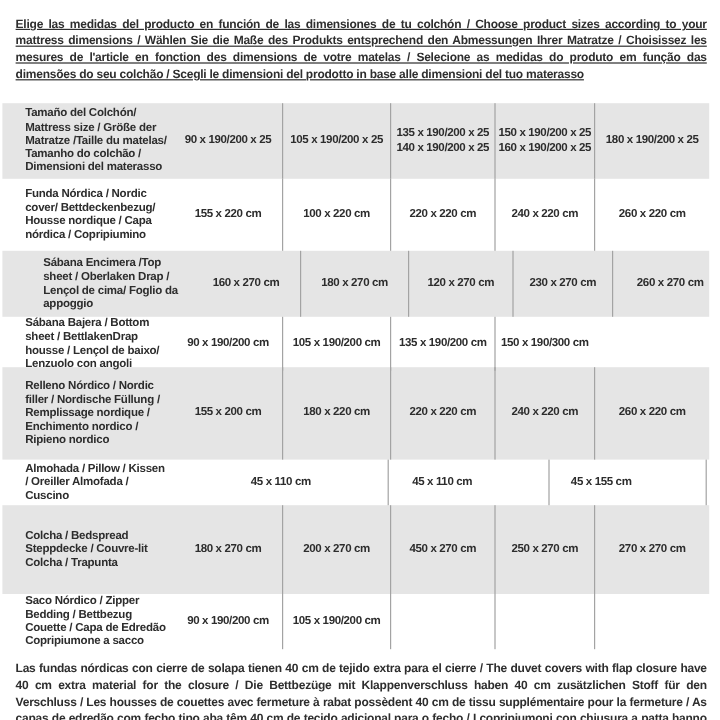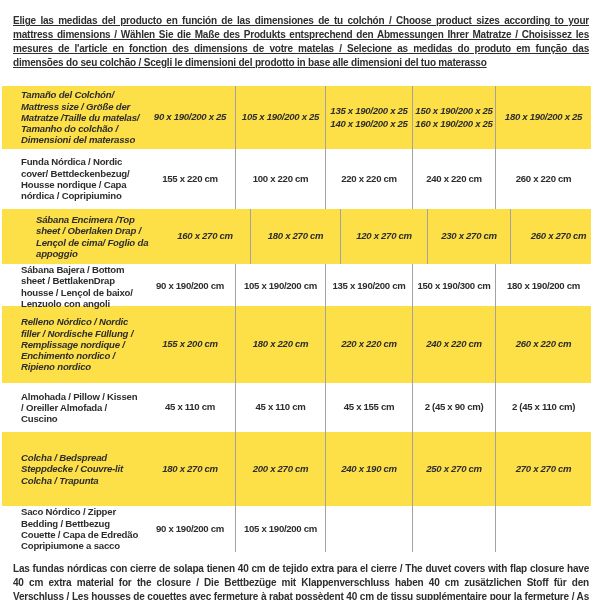--- a/index.html
+++ b/index.html
@@ -24,27 +24,27 @@
 
   .size-table {
     margin-top: 16px;
     margin-left: 2px;
     width: 589px;
   }
   .trow {
     display: grid;
     grid-template-columns: 143px 90px 90px 87px 83px 96px;
   }
-  .trow.shaded { background: #fde047; font-style: italic; }
+  .trow.shaded { background: #e5e5e5; }
   .trow:nth-child(1) { height: 63px; }
   .trow:nth-child(2) { height: 60px; }
   .trow:nth-child(3) { height: 55px; padding-left: 15px; }
   .trow:nth-child(4) { height: 42px; }
   .trow:nth-child(5) { height: 77px; }
-  .trow:nth-child(6) { height: 49px; }
+  .trow:nth-child(6) { height: 38px; gap: 44px; }
   .trow:nth-child(7) { height: 74px; }
   .trow:nth-child(8) { height: 46px; }
 
   .cell { display: flex; align-items: center; }
   .label-cell {
     justify-content: flex-start;
     padding-left: 19px;
     padding-right: 5px;
     font-size: 9.6px;
     font-weight: bold;
@@ -107,21 +107,20 @@
         <div class="cell value-cell">120 x 270 cm</div>
         <div class="cell value-cell">230 x 270 cm</div>
         <div class="cell value-cell">260 x 270 cm</div>
       </div>
       <div class="trow">
         <div class="cell label-cell">Sábana Bajera / Bottom sheet / BettlakenDrap housse / Lençol de baixo/ Lenzuolo con angoli</div>
         <div class="cell value-cell first">90 x 190/200 cm</div>
         <div class="cell value-cell">105 x 190/200 cm</div>
         <div class="cell value-cell">135 x 190/200 cm</div>
         <div class="cell value-cell">150 x 190/300 cm</div>
-        <div class="cell value-cell">180 x 190/200 cm</div>
       </div>
       <div class="trow shaded">
         <div class="cell label-cell">Relleno Nórdico / Nordic filler / Nordische Füllung / Remplissage nordique / Enchimento nordico / Ripieno nordico</div>
         <div class="cell value-cell first">155 x 200 cm</div>
         <div class="cell value-cell">180 x 220 cm</div>
         <div class="cell value-cell">220 x 220 cm</div>
         <div class="cell value-cell">240 x 220 cm</div>
         <div class="cell value-cell">260 x 220 cm</div>
       </div>
       <div class="trow">
@@ -129,21 +128,21 @@
         <div class="cell value-cell first">45 x 110 cm</div>
         <div class="cell value-cell">45 x 110 cm</div>
         <div class="cell value-cell">45 x 155 cm</div>
         <div class="cell value-cell">2 (45 x 90 cm)</div>
         <div class="cell value-cell">2 (45 x 110 cm)</div>
       </div>
       <div class="trow shaded">
         <div class="cell label-cell">Colcha / Bedspread Steppdecke / Couvre-lit Colcha / Trapunta</div>
         <div class="cell value-cell first">180 x 270 cm</div>
         <div class="cell value-cell">200 x 270 cm</div>
-        <div class="cell value-cell">240 x 190 cm</div>
+        <div class="cell value-cell">450 x 270 cm</div>
         <div class="cell value-cell">250 x 270 cm</div>
         <div class="cell value-cell">270 x 270 cm</div>
       </div>
       <div class="trow">
         <div class="cell label-cell">Saco Nórdico / Zipper Bedding / Bettbezug Couette  / Capa de Edredão Copripiumone a sacco</div>
         <div class="cell value-cell first">90 x 190/200 cm</div>
         <div class="cell value-cell">105 x 190/200 cm</div>
         <div class="cell value-cell"></div>
         <div class="cell value-cell"></div>
         <div class="cell value-cell"></div>

